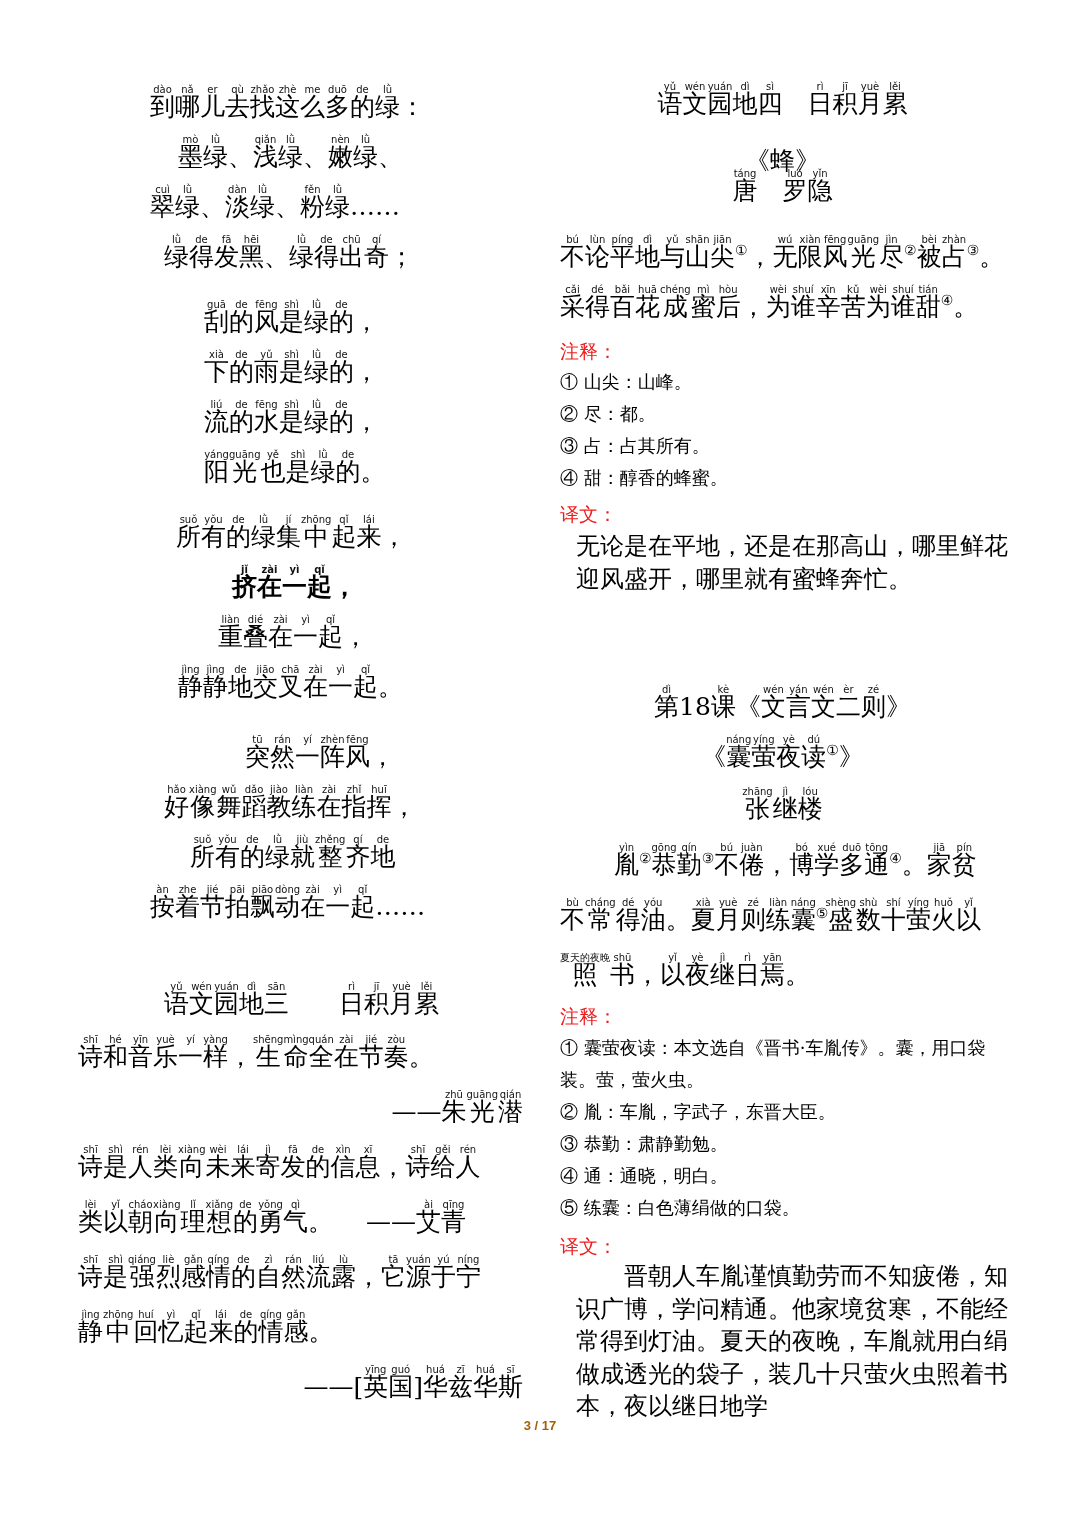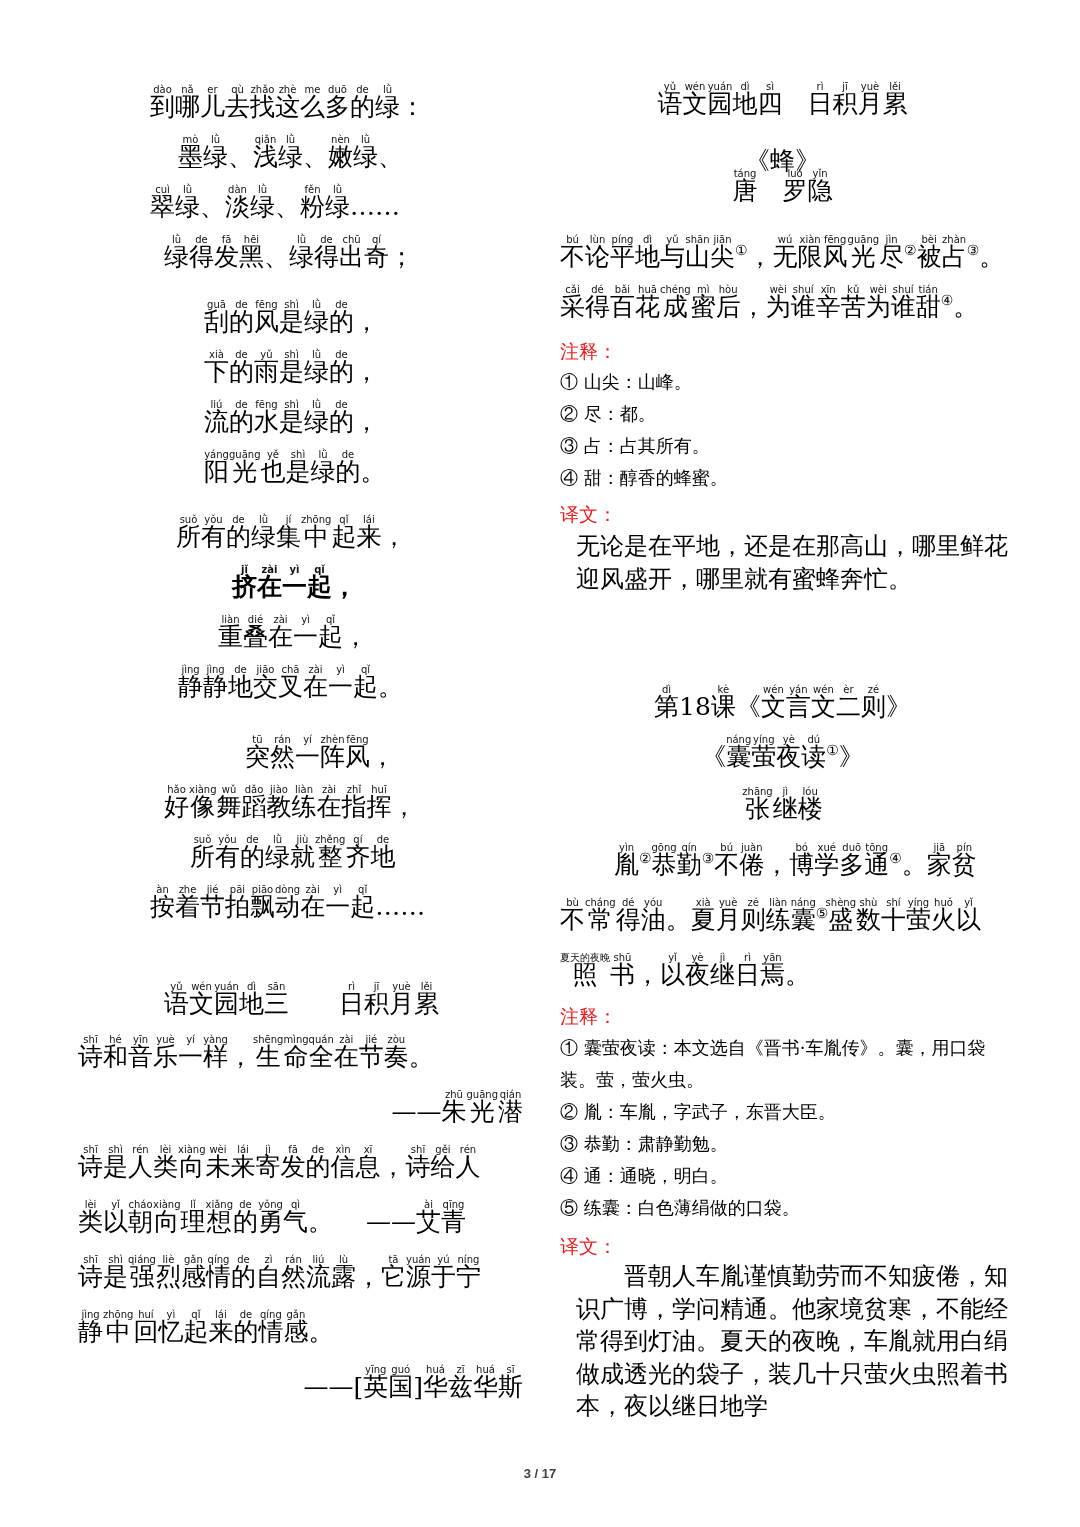--- a/index.html
+++ b/index.html
@@ -37,21 +37,21 @@
   }
   .para {
     position: absolute; left: 16px; width: 445px;
     font-size: 24px; line-height: 32.5px;
   }
   .indent { text-indent: 2em; }
 
   .page-num {
     position: absolute; top: 1418px; left: 0; width: 1080px; text-align: center;
     font-family: "Liberation Sans", "DejaVu Sans", sans-serif;
-    font-weight: bold; font-size: 13px; color: #404040; margin-top: 48px;
+    font-weight: bold; font-size: 13px; color: #a16207;
   }
 </style>
 </head>
 <body>
 
 <div class="col col-left">
   <div id="left-poem">
       <div class="pline left" style="top: 85px; left: 72px;"><ruby>到<rt>dào</rt></ruby><ruby>哪<rt>nǎ</rt></ruby><ruby>儿<rt>er</rt></ruby><ruby>去<rt>qù</rt></ruby><ruby>找<rt>zhǎo</rt></ruby><ruby>这<rt>zhè</rt></ruby><ruby>么<rt>me</rt></ruby><ruby>多<rt>duō</rt></ruby><ruby>的<rt>de</rt></ruby><ruby>绿<rt>lǜ</rt></ruby><ruby>：<rt>&nbsp;</rt></ruby></div>
       <div class="pline left" style="top: 135px; left: 100px;"><ruby>墨<rt>mò</rt></ruby><ruby>绿<rt>lǜ</rt></ruby><ruby>、<rt>&nbsp;</rt></ruby><ruby>浅<rt>qiǎn</rt></ruby><ruby>绿<rt>lǜ</rt></ruby><ruby>、<rt>&nbsp;</rt></ruby><ruby>嫩<rt>nèn</rt></ruby><ruby>绿<rt>lǜ</rt></ruby><ruby>、<rt>&nbsp;</rt></ruby></div>
       <div class="pline left" style="top: 185px; left: 72px;"><ruby>翠<rt>cuì</rt></ruby><ruby>绿<rt>lǜ</rt></ruby><ruby>、<rt>&nbsp;</rt></ruby><ruby>淡<rt>dàn</rt></ruby><ruby>绿<rt>lǜ</rt></ruby><ruby>、<rt>&nbsp;</rt></ruby><ruby>粉<rt>fěn</rt></ruby><ruby>绿<rt>lǜ</rt></ruby><ruby>……<rt>&nbsp;</rt></ruby></div>

